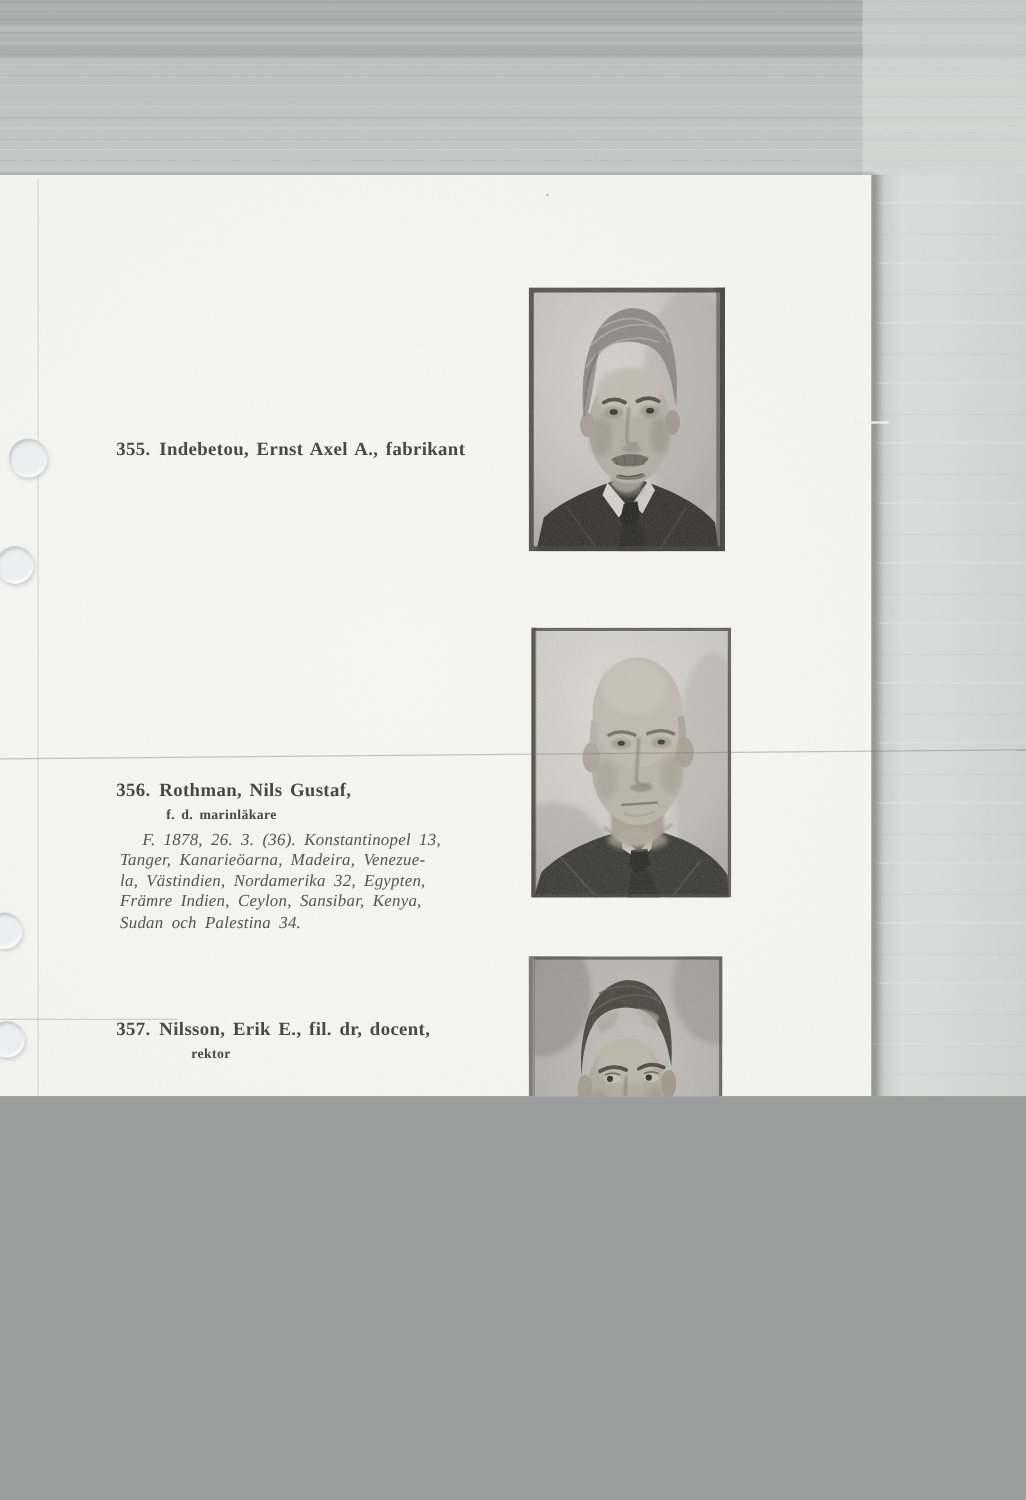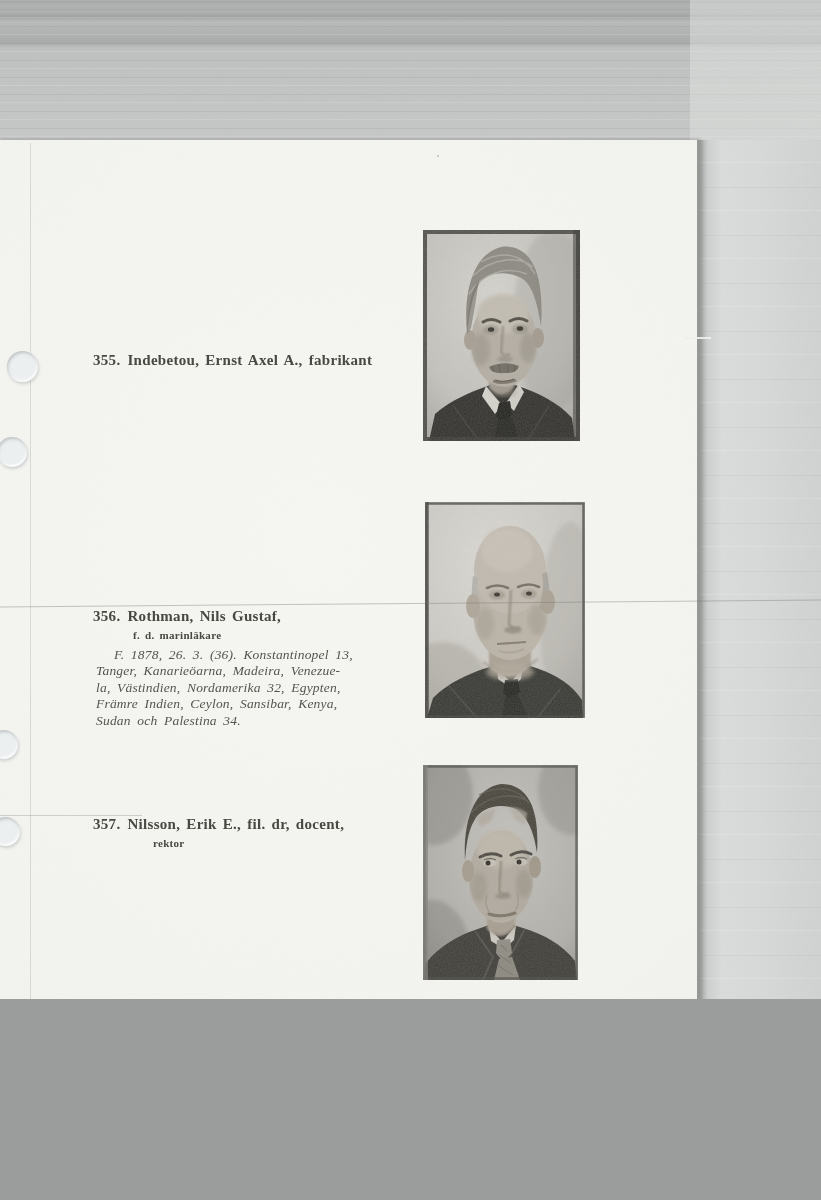--- a/index.html
+++ b/index.html
@@ -1,16 +1,16 @@
 <!DOCTYPE html>
 <html><head>
 <meta charset="utf-8">
 <style>
   html,body{margin:0;padding:0;background:#9a9d9c;}
-  #screen{position:relative;width:821px;height:999px;overflow:hidden;
+  #screen{position:relative;width:821px;height:877px;overflow:hidden;
           font-family:"Liberation Serif","DejaVu Serif",serif;
           background:#fef9c3;}
   
   .band-top{position:absolute;left:0;top:0;width:821px;height:143px;
     background:
       repeating-linear-gradient(180deg, rgba(255,255,255,.14) 0 1px, transparent 1px 9px,
         rgba(90,95,94,.10) 9px 10px, transparent 10px 17px),
       linear-gradient(180deg,#9fa3a2 0,#b0b3b2 5px,#acafae 13px,#a0a3a2 16px,
         #b8bbba 22px,#a8abaa 43px,#bec1c0 48px,#c2c4c3 90px,#c6c8c7 143px);}
   .band-top-right{position:absolute;left:690px;top:0;width:131px;height:143px;
@@ -59,21 +59,21 @@
   .entry-heading .num{margin-right:7px;}
   .heading-line2{font-weight:bold;font-size:11px;line-height:19px;
     letter-spacing:.3px;word-spacing:2px;color:#474740;white-space:pre;}
   .e356 .heading-line2{padding-left:40px;}
   .e357 .heading-line2{padding-left:60px;}
   .entry-bio{font-style:italic;font-size:13.5px;line-height:16.4px;
     letter-spacing:.2px;word-spacing:3px;color:#53534c;
     white-space:pre;text-indent:18px;margin-top:2px;}
   .e355{top:351px;}
   .e355 .entry-bio{margin-left:12px;}
-  .e356{top:607px;}
+  .e356{top:624px;}
   .e356 .entry-bio{margin-left:3px;}
   .e357{top:815px;}
   .e357 .entry-bio{margin-left:3px;}
   .page-number{position:absolute;left:548px;top:1061px;width:60px;
     font-size:14.5px;letter-spacing:4px;color:#68685f;text-align:center;}
   
   .portrait{position:absolute;line-height:0;}
   .portrait-1{left:423px;top:230px;}
   .portrait-2{left:425px;top:502px;}
   .portrait-3{left:423px;top:765px;}

